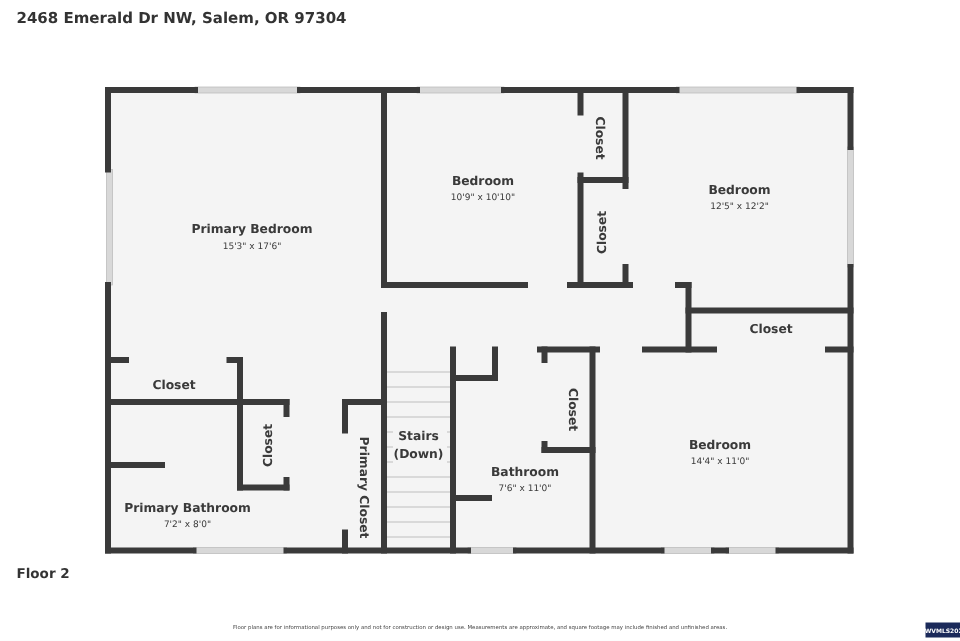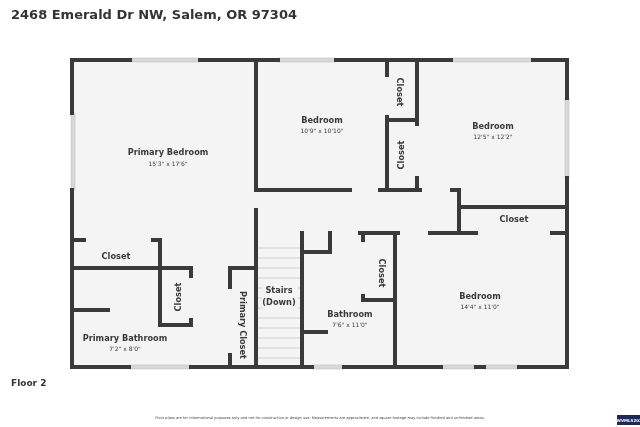--- a/index.html
+++ b/index.html
@@ -1,17 +1,17 @@
 <!DOCTYPE html>
 <html><head>
 <meta charset="utf-8">
 <style>
   html, body { margin:0; padding:0; background:#ffffff; }
   body { width:640px; height:427px; position:relative; overflow:hidden; font-family:"DejaVu Sans", sans-serif; }
-  .addr { position:absolute; left:11px; top:7px; font-size:13px; font-weight:bold; color:#333;text-align:center; }
+  .addr { position:absolute; left:11px; top:7px; font-size:10px; font-weight:bold; color:#333;text-align:center; }
   .floor-label { position:absolute; left:11px; top:378px; font-size:9px; font-weight:bold; color:#333; }
   .disclaimer { position:absolute; left:0; width:640px; top:416px; text-align:center; font-size:3.6px; color:#444; }
   .badge { position:absolute; left:617px; top:415px; width:23px; height:10px; background:#1b2a5a; color:#fff; font-size:4px; font-weight:bold; display:flex; align-items:center; justify-content:center; }
   svg.plan { position:absolute; left:0; top:0; }
   .room-name { font-family:"DejaVu Sans", sans-serif; font-size:8.2px; font-weight:bold; fill:#3a3a3a; }
   .room-dim { font-family:"DejaVu Sans", sans-serif; font-size:6px; fill:#3a3a3a; }
 </style>
 </head>
 <body>
 

